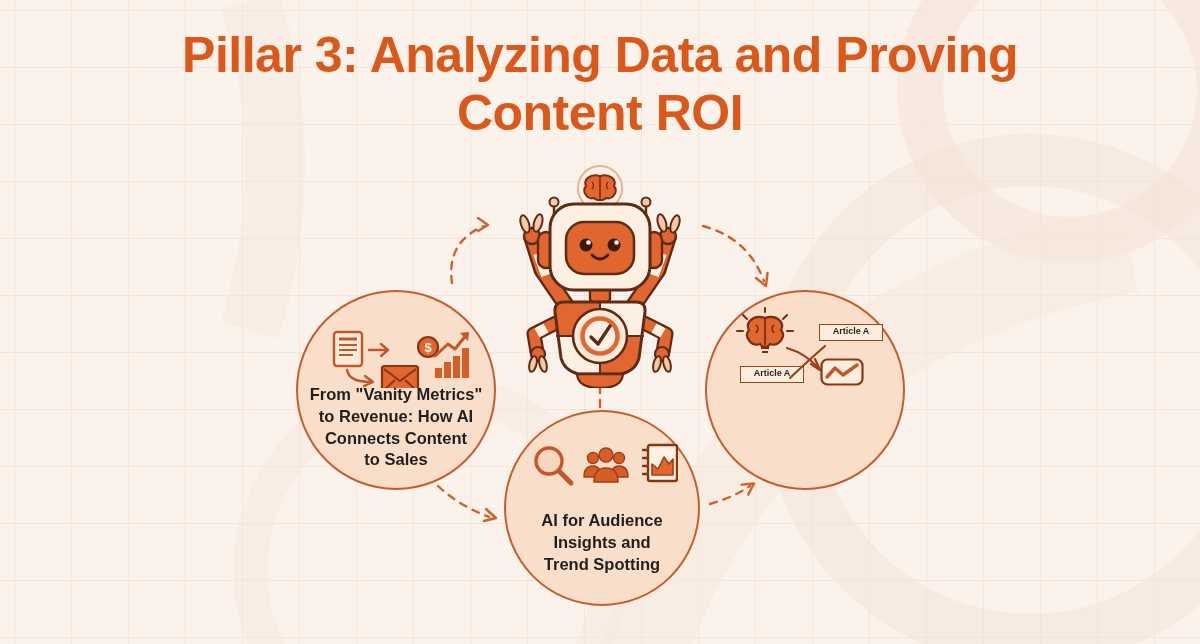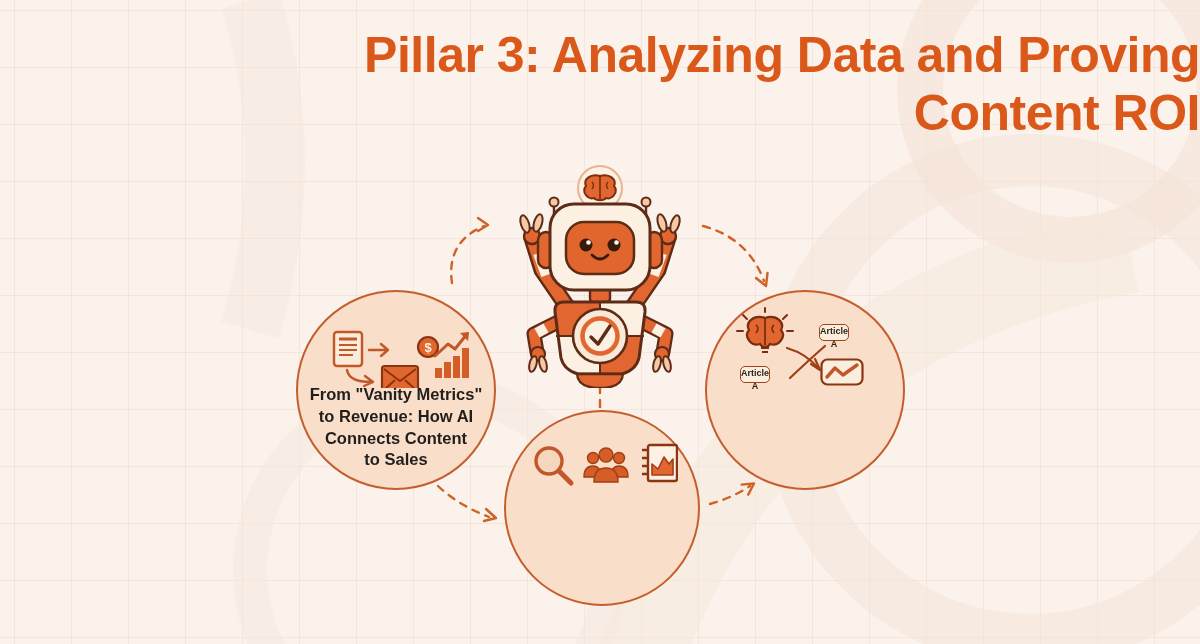--- a/index.html
+++ b/index.html
@@ -15,39 +15,39 @@
       linear-gradient(to right, rgba(219,165,140,0.16) 1px, transparent 1px),
       linear-gradient(to bottom, rgba(219,165,140,0.16) 1px, transparent 1px);
     background-size:57px 57px;
     background-position:14px 10px;
   }
   .watermark{position:absolute;inset:0;pointer-events:none;}
   .stage{position:absolute;inset:0;}
 
   .title{
     position:absolute;top:26px;left:0;width:100%;
-    text-align:right;font-weight:bold;font-size:50px;line-height:58px;
+    text-align:center;font-weight:bold;font-size:50px;line-height:58px;
     color:#DB581B;letter-spacing:-0.5px;
   }
 
   .node{
     position:absolute;width:200px;height:200px;border-radius:50%;
     background:#F9DEC9;border:2px solid #C45E2E;box-sizing:border-box;
   }
   .node-label{
     position:absolute;left:50%;transform:translateX(-50%);
     width:214px;text-align:center;
     font-weight:bold;font-size:16.5px;line-height:21.8px;color:#211E1C;
   }
   .node-icons{position:absolute;inset:0;}
   .abs{position:absolute;}
 
   .article-badge{
     position:absolute;box-sizing:border-box;
-    width:30px;height:17px;border:1.7px solid #A0421A;border-radius:5px;
+    width:64px;height:17px;border:1.7px solid #A0421A;border-radius:0;
     background:#FBEEDF;color:#2E2218;font-weight:bold;font-size:9px;
     line-height:13px;text-align:center;
   }
 
   svg{display:block;}
 </style>
 </head>
 <body>
 
 <div class="grid"></div>
@@ -205,20 +205,21 @@
           <circle cx="76" cy="13" r="7"></circle>
           <path d="M 64 40 Q 64 26 76 26 Q 88 26 88 40 Z"></path>
         </g>
         <g>
           <path d="M 112 8 L 118 8 M 112 16 L 118 16 M 112 24 L 118 24 M 112 32 L 118 32" stroke="#8A3410" stroke-width="2.4"></path>
           <rect x="118" y="3" width="29" height="36" rx="2" fill="#FDF1E5" stroke="#8A3410" stroke-width="2.4"></rect>
           <path d="M 122 33 L 122 22 L 128 27 L 134 15 L 139 22 L 143 17 L 143 33 Z" fill="#E2662F" stroke="#A33E12" stroke-width="1.6" stroke-linejoin="round"></path>
         </g>
       </svg>
     </div>
+    <div class="node-label" style="top:98px">AI for Audience<br>Insights and<br>Trend Spotting</div>
   </div>
 
   <div class="node" style="left:705px;top:290px">
     <div class="node-icons">
       <svg class="abs" style="left:28px;top:14px" width="60" height="56" viewBox="0 0 60 56">
         <g>
           <path d="M 30 12 C 18 8 10 17 14 24 C 8 31 17 41 25 38 C 27 42 33 42 35 38 C 43 41 52 31 46 24 C 50 17 42 8 30 12 Z" fill="#E2662F" stroke="#7A2E10" stroke-width="2.2"></path>
           <path d="M 30 11 L 30 39" stroke="#7A2E10" stroke-width="1.8"></path>
           <path d="M 21 19 Q 25 22 21 27 M 39 19 Q 35 22 39 27" stroke="#7A2E10" stroke-width="1.6" fill="none"></path>
           <path d="M 26 42 L 34 42 M 27 46 L 33 46" stroke="#7A2E10" stroke-width="2"></path>

